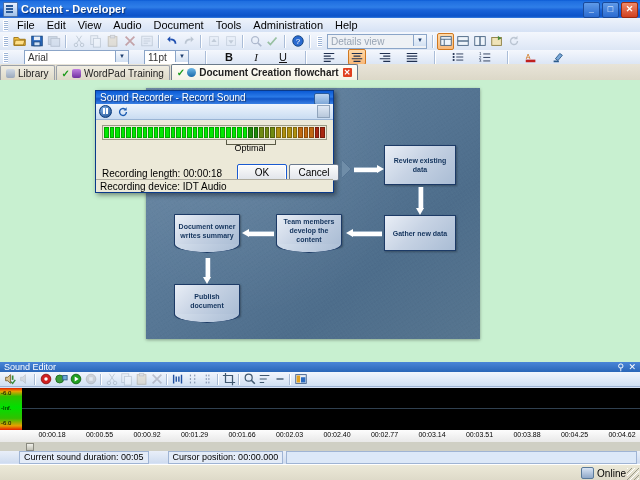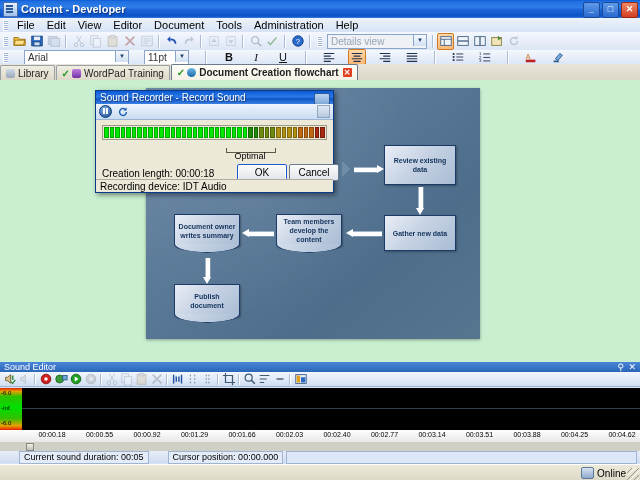--- a/index.html
+++ b/index.html
@@ -132,21 +132,21 @@
   .rb{width:11px;height:11px;border-radius:50%;margin-right:5px;position:relative;}
   .rb.pause{background:radial-gradient(circle at 35% 30%,#7fb0e8,#1a4a8a);border:1px solid #0a3a7a;}
   .rb.pause:after{content:"";position:absolute;left:3px;top:2px;width:2px;height:6px;
     background:#fff;box-shadow:3px 0 0 #fff;}
   .refresh{width:12px;height:12px;position:relative;}
   .dlg-grid{width:11px;height:11px;margin-right:3px;
     background:linear-gradient(#dfe8f4,#b8c8dc);border:1px solid #90a4bc;}
   .dlg-body{padding:5px 6px 0 6px;position:relative;height:69px;box-sizing:border-box;}
   .vu{height:15px;display:flex;gap:1px;border:1px solid #9a9a86;background:#ece9d8;padding:1px;box-sizing:border-box;}
   .vu i{flex:1;display:block;}
-  .optimal-wrap{position:relative;height:12px;margin-top:8px;}
+  .optimal-wrap{position:relative;height:12px;margin-top:0px;}
   .optbracket{position:absolute;left:124px;top:0;width:48px;height:4px;
     border:1px solid #5a5a46;border-top:none;}
   .optlabel{position:absolute;left:124px;top:3px;width:48px;text-align:center;font-size:9px;color:#000;}
   .reclen{position:absolute;left:6px;top:48px;font-size:10px;color:#000;}
   .dlg-btn{position:absolute;top:44px;height:15px;width:48px;font-size:10px;
     border:1px solid #6a7a90;background:linear-gradient(#fcfcfc,#e0e4ea);
     display:flex;align-items:center;justify-content:center;color:#000;border-radius:2px;}
   .dlg-btn.ok{left:141px;border:1px solid #1a5ad0;box-shadow:inset 0 0 0 1px #fff;}
   .dlg-btn.cancel{left:193px;}
   .dlg-status{position:absolute;left:0;bottom:0;width:100%;height:13px;
@@ -214,21 +214,21 @@
             <span>✕</span>
           </div>
     </div>
   </div>
 
   <div class="menubar">
     <div class="grip"></div>
     <div class="menuitem">File</div>
     <div class="menuitem">Edit</div>
     <div class="menuitem">View</div>
-    <div class="menuitem">Editor</div>
+    <div class="menuitem">Audio</div>
     <div class="menuitem">Document</div>
     <div class="menuitem">Tools</div>
     <div class="menuitem">Administration</div>
     <div class="menuitem">Help</div>
   </div>
 
   <div class="toolbar tb1">
     <div class="grip"></div>
     <div class="tbtn2">
       <svg class="ico" viewBox="0 0 16 16">
@@ -547,21 +547,21 @@
             <i style="background: rgb(192, 104, 16); border: 1px solid rgba(0, 0, 0, 0.28); box-sizing: border-box;"></i>
             <i style="background: rgb(192, 104, 16); border: 1px solid rgba(0, 0, 0, 0.28); box-sizing: border-box;"></i>
             <i style="background: rgb(192, 104, 16); border: 1px solid rgba(0, 0, 0, 0.28); box-sizing: border-box;"></i>
             <i style="background: rgb(168, 40, 16); border: 1px solid rgba(0, 0, 0, 0.28); box-sizing: border-box;"></i>
             <i style="background: rgb(168, 40, 16); border: 1px solid rgba(0, 0, 0, 0.28); box-sizing: border-box;"></i>
           </div>
       <div class="optimal-wrap">
         <div class="optbracket"></div>
         <div class="optlabel">Optimal</div>
       </div>
-      <div class="reclen">Creation length: 00:00:18</div>
+      <div class="reclen">Recording length: 00:00:18</div>
       <div class="dlg-btn ok">OK</div>
       <div class="dlg-btn cancel">Cancel</div>
     </div>
     <div class="dlg-status">Recording device: IDT Audio</div>
   </div>
 
   <div class="se">
     <div class="se-title">
       <span>Sound Editor</span>
       <span class="pin">⚲</span>

